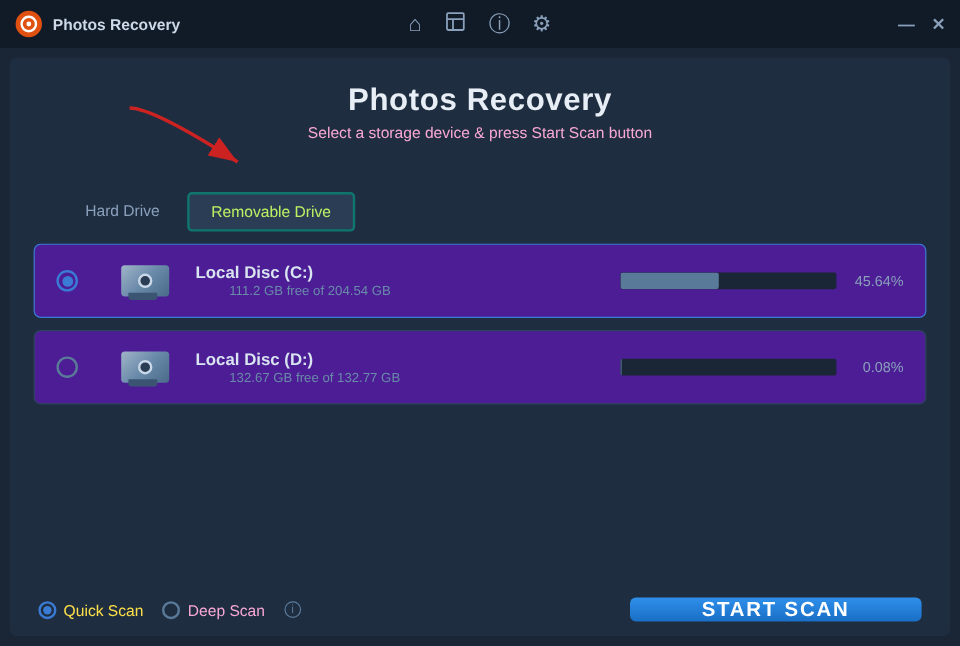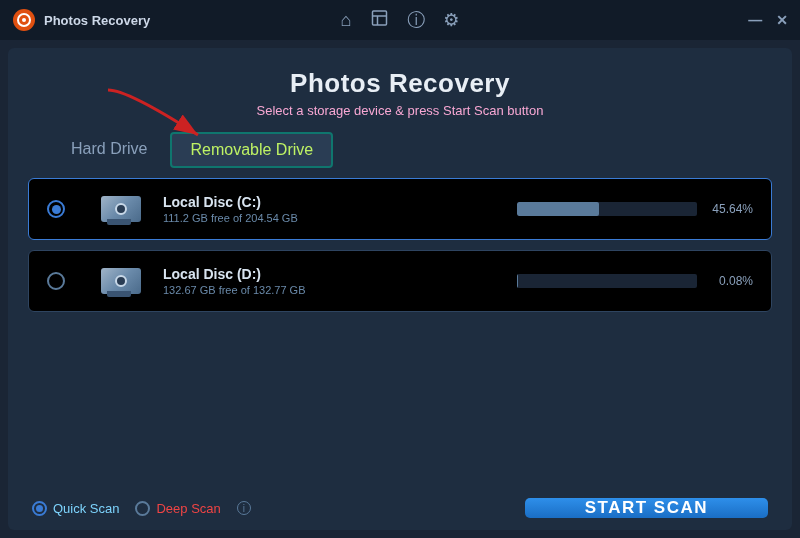--- a/index.html
+++ b/index.html
@@ -91,41 +91,42 @@
     
     .tabs {
       display: flex;
       padding: 0 24px;
       gap: 4px;
       margin-bottom: 10px;
       position: relative;
     }
     .tab {
       padding: 7px 18px;
-      font-size: 16px;
+      font-size: 13px;
       cursor: pointer;
       border-radius: 4px;
       color: #8aa0bb;
       border: 1px solid transparent;
       background: transparent;
+      margin-top: 28px;
     }
     .tab.active {
       background: #2a3d54;
       color: #bef264;
       border: 2px solid #0f766e;
     }
 
     
     .drive-list {
       flex: 1;
       padding: 0 20px;
       overflow-y: auto;
     }
     .drive-item {
-      background: #000000;
+      background: #4c1d95;
       border-radius: 6px;
       padding: 14px 18px;
       display: flex;
       align-items: center;
       margin-bottom: 10px;
       border: 1px solid #2e4460;
       gap: 20px;
     }
     .drive-item.selected {
       border-color: #3a7bd5;
@@ -157,20 +158,21 @@
     }
     .drive-name {
       font-size: 14px;
       font-weight: 600;
       color: #d8e4f0;
     }
     .drive-space {
       font-size: 11px;
       color: #6a8aaa;
       margin-top: 2px;
+      margin-left: 28px;
     }
     .drive-bar-container {
       display: flex;
       align-items: flex-start;
       gap: 10px;
       margin-left: 10px;
     }
     .drive-bar-bg {
       width: 180px;
       height: 14px;
@@ -200,24 +202,24 @@
     .scan-options {
       display: flex;
       align-items: center;
       gap: 16px;
     }
     .scan-option {
       display: flex;
       align-items: center;
       gap: 6px;
       font-size: 13px;
-      color: #ef4444;
-      cursor: pointer;
-    }
-    .scan-option.selected { color: #7dd3fc; }
+      color: #f9a8d4;
+      cursor: pointer;
+    }
+    .scan-option.selected { color: #fde047; }
     .scan-radio {
       width: 15px;
       height: 15px;
       border-radius: 50%;
       border: 2px solid #5a7a9a;
       display: flex;
       align-items: center;
       justify-content: center;
     }
     .scan-radio.checked {

